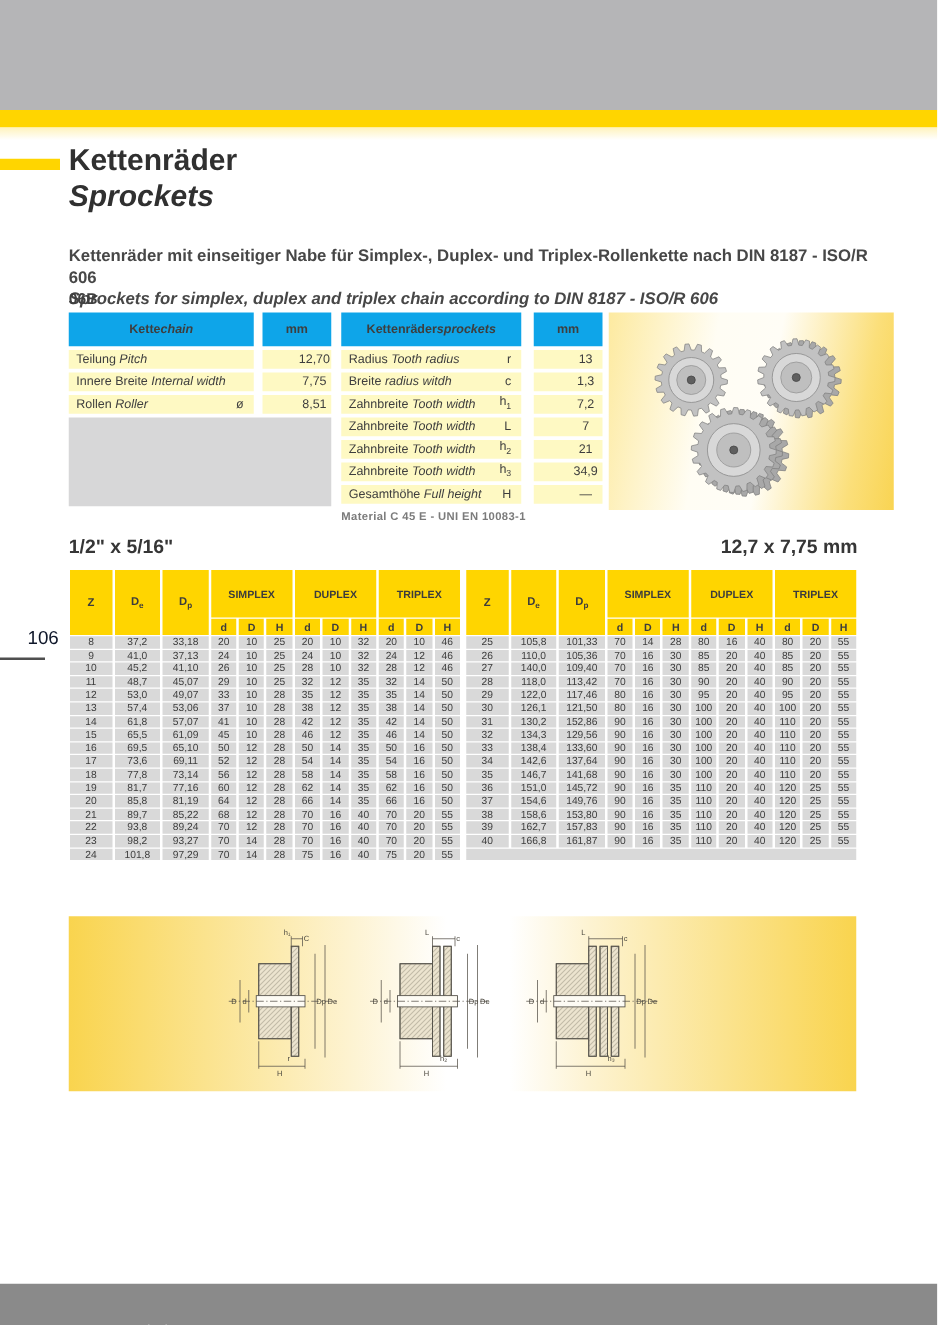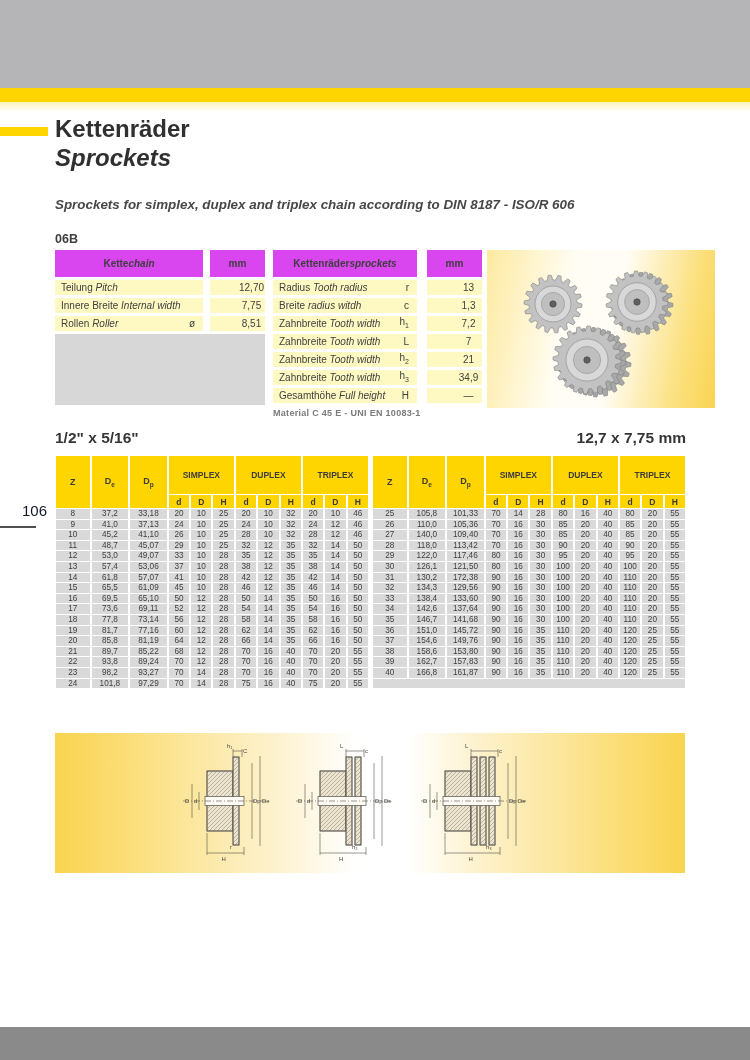--- a/index.html
+++ b/index.html
@@ -17,21 +17,21 @@
   .desc .en{font-style:italic;}
   .chain-code{left:55px;top:232px;font-size:12.5px;font-weight:600;color:#3f3f3f;}
   
   .kv{display:grid;}
   #chain-table{left:55px;top:250px;grid-template-columns:148px 55px;gap:3px 7px;}
   #sprocket-table{left:273px;top:250px;grid-template-columns:144px 55px;gap:3px 10px;}
   .kv .cell{background:#fef9c3;font-size:10px;line-height:15px;height:15px;color:#3e3e3e;
             display:flex;align-items:center;}
   .kv .cell.lab{padding:0 8px 0 6px;justify-content:space-between;}
   .kv .cell.val{justify-content:center;padding-left:28px;}
-  .kv .cell.h{background:#d946ef;height:27px;line-height:27px;justify-content:center;font-weight:600;padding:0;}
+  .kv .cell.h{background:#0ea5e9;height:27px;line-height:27px;justify-content:center;font-weight:600;padding:0;}
   .kv .filler{grid-column:1 / span 2;background:#d7d7d8;height:71px;}
   .kv i{font-style:italic;}
   .kv sub{font-size:7px;}
   .material{left:273px;top:408px;font-size:9px;font-weight:600;color:#7b7b7b;letter-spacing:.3px;}
   
   .photo{left:487px;top:250px;width:228px;height:158px;
          background:linear-gradient(100deg,#fdeaa0 0%,#fffdf4 35%,#fffdf6 55%,#fbdf7a 85%,#f9d452 100%);}
   
   .size-l{left:55px;top:429px;font-size:15.5px;font-weight:bold;color:#363636;}
   .size-r{right:64px;top:429px;font-size:15.5px;font-weight:bold;color:#363636;margin-left:22px;}
@@ -68,20 +68,21 @@
   <div class="abs yellow-stripe"></div>
   <div class="abs stripe-fade"></div>
   <div class="abs title-accent"></div>
 
   <div class="abs titles">
     <h1>Kettenräder</h1>
     <h2>Sprockets</h2>
   </div>
 
   <div class="abs desc">
+    <div class="de">Kettenräder mit einseitiger Nabe für Simplex-, Duplex- und Triplex-Rollenkette nach DIN 8187 - ISO/R 606</div>
     <div class="en">Sprockets for simplex, duplex and triplex chain according to DIN 8187 - ISO/R 606</div>
   </div>
 
   <div class="abs chain-code">06B</div>
 
   <div class="abs kv" id="chain-table">
       <div class="cell h">Kette <i>chain</i></div>
       <div class="cell h">mm</div>
       <div class="cell lab">
         <span>Teilung <i>Pitch</i></span>
@@ -561,21 +562,21 @@
             <td>100</td>
             <td>20</td>
             <td>40</td>
             <td>100</td>
             <td>20</td>
             <td>55</td>
           </tr>
           <tr>
             <td>31</td>
             <td>130,2</td>
-            <td>172,38</td>
+            <td>152,86</td>
             <td>90</td>
             <td>16</td>
             <td>30</td>
             <td>100</td>
             <td>20</td>
             <td>40</td>
             <td>110</td>
             <td>20</td>
             <td>55</td>
           </tr>

